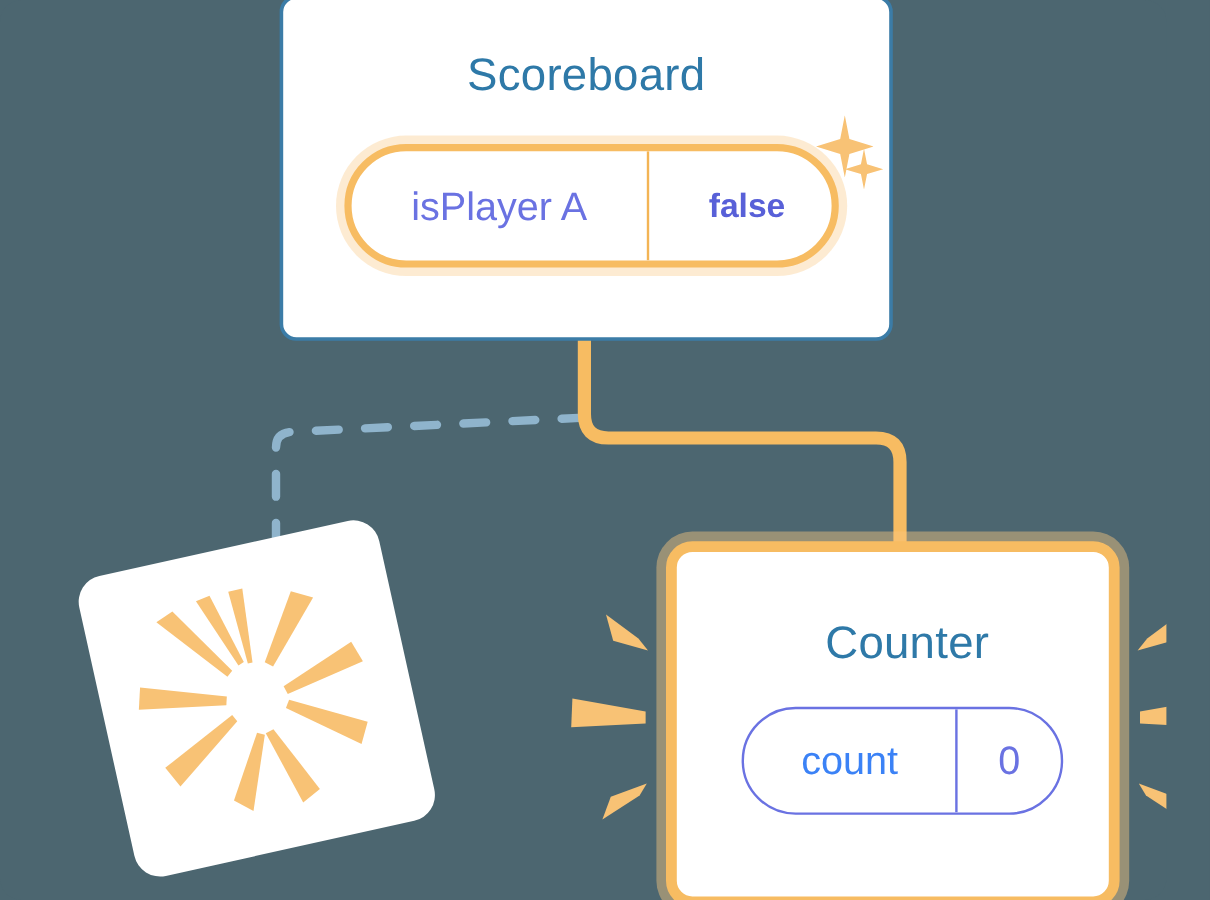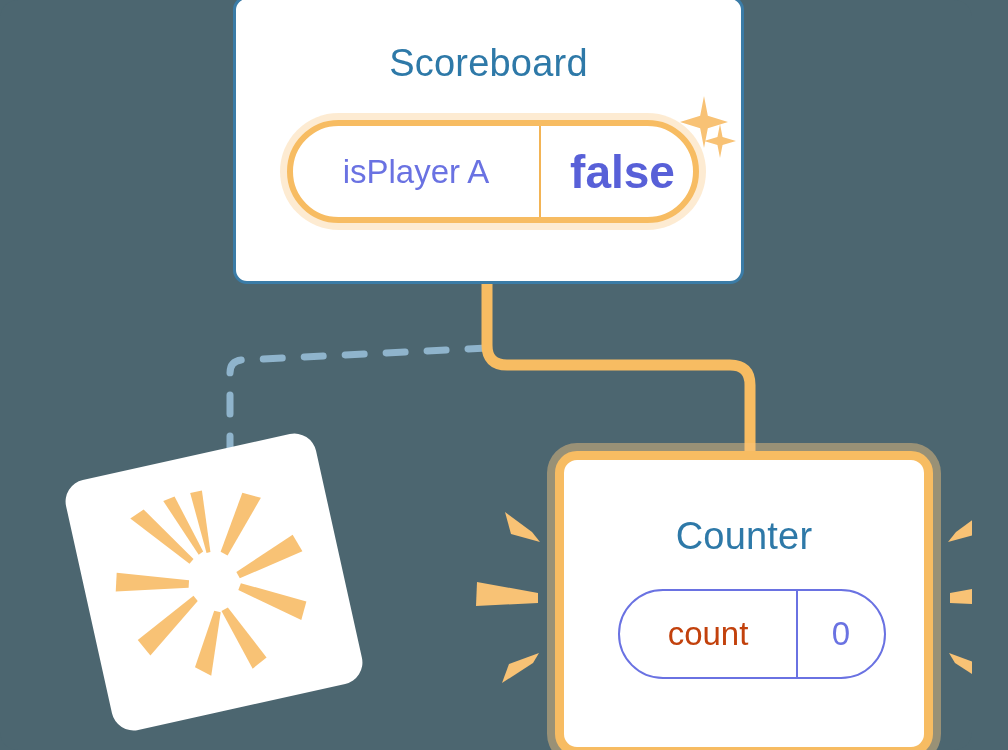--- a/index.html
+++ b/index.html
@@ -73,21 +73,21 @@
     position: absolute;
     left: 0;
     width: 100%;
     text-align: center;
     color: #2e79a8;
     font-weight: 400;
     letter-spacing: 0.2px;
     white-space: nowrap;
   }
   .card-scoreboard .card-title { top: 43px;  font-size: 38px; }
-  .card-counter   .card-title { top: 55px;  font-size: 38px; }
+  .card-counter   .card-title { top: 55px;  font-size: 38px; padding-left: 12px; }
 
   
   .pill {
     position: absolute;
     display: flex;
     align-items: stretch;
     box-sizing: border-box;
     background: #ffffff;
     overflow: hidden;
   }
@@ -112,39 +112,39 @@
     text-align: right;
   }
   .pill-scoreboard .pill-key {
     flex: 0 0 248px;
     font-size: 33px;
     color: #6a72e2;
     border-right: 2px solid #f3b455;
   }
   .pill-scoreboard .pill-val {
     flex: 1 1 auto;
-    font-size: 46px;
+    font-size: 28px;
     font-weight: 700;
     color: #5860d8;
     padding-left: 11px;
   }
 
   
   .pill-counter {
     left: 54px;
     top: 129px;
     width: 268px;
     height: 90px;
     border: 2px solid #6a72e2;
     border-radius: 45px;
   }
   .pill-counter .pill-key {
     flex: 0 0 178px;
     font-size: 33px;
-    color: #c2410c;
+    color: #3b82f6;
     border-right: 2px solid #6a72e2;
   }
   .pill-counter .pill-val {
     flex: 1 1 auto;
     font-size: 33px;
     color: #6a72e2;
   }
 
   
   .sparkle {

